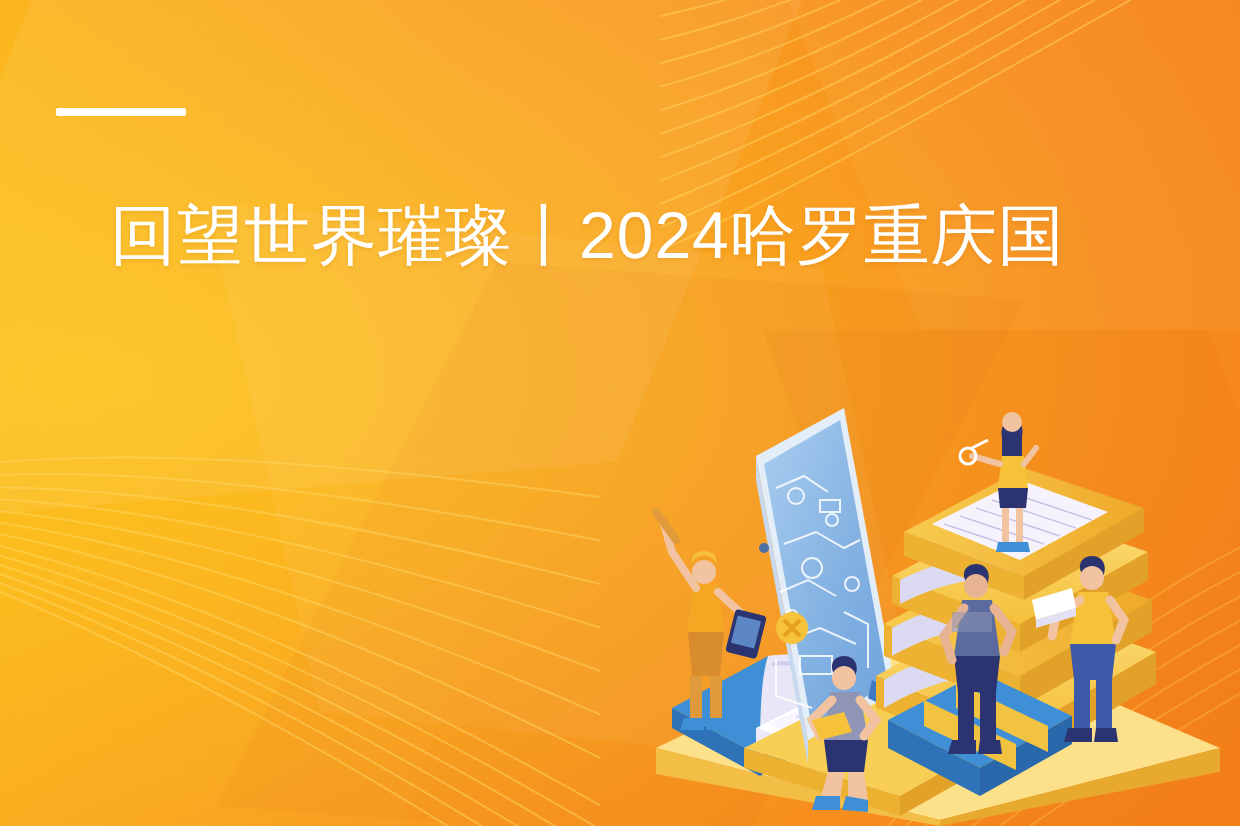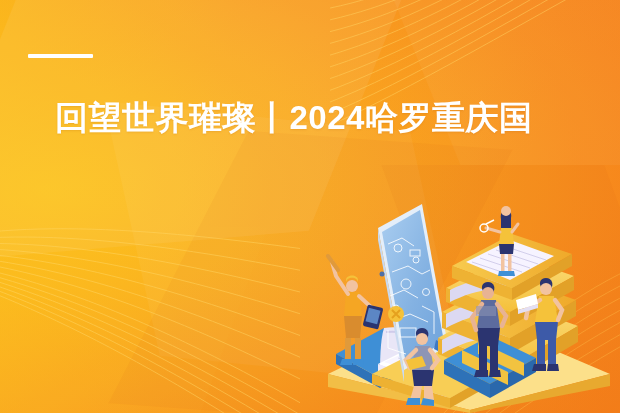--- a/index.html
+++ b/index.html
@@ -42,21 +42,21 @@
   
   .rule{
     position:absolute;left:28px;top:54px;
     width:65px;height:4px;background:#ffffff;border-radius:1px;
   }
   .headline{
     position:absolute;left:55px;top:99px;
     color:#ffffff;
     font-size:33px;
     line-height:38px;
-    font-weight:700;
+    font-weight:400;
     letter-spacing:.5px;
     white-space:nowrap;
     text-shadow:0 1px 2px rgba(180,90,10,.18);
   }
 
   
   .illus{
     position:absolute;
     right:0;bottom:0;
     width:310px;height:225px;

